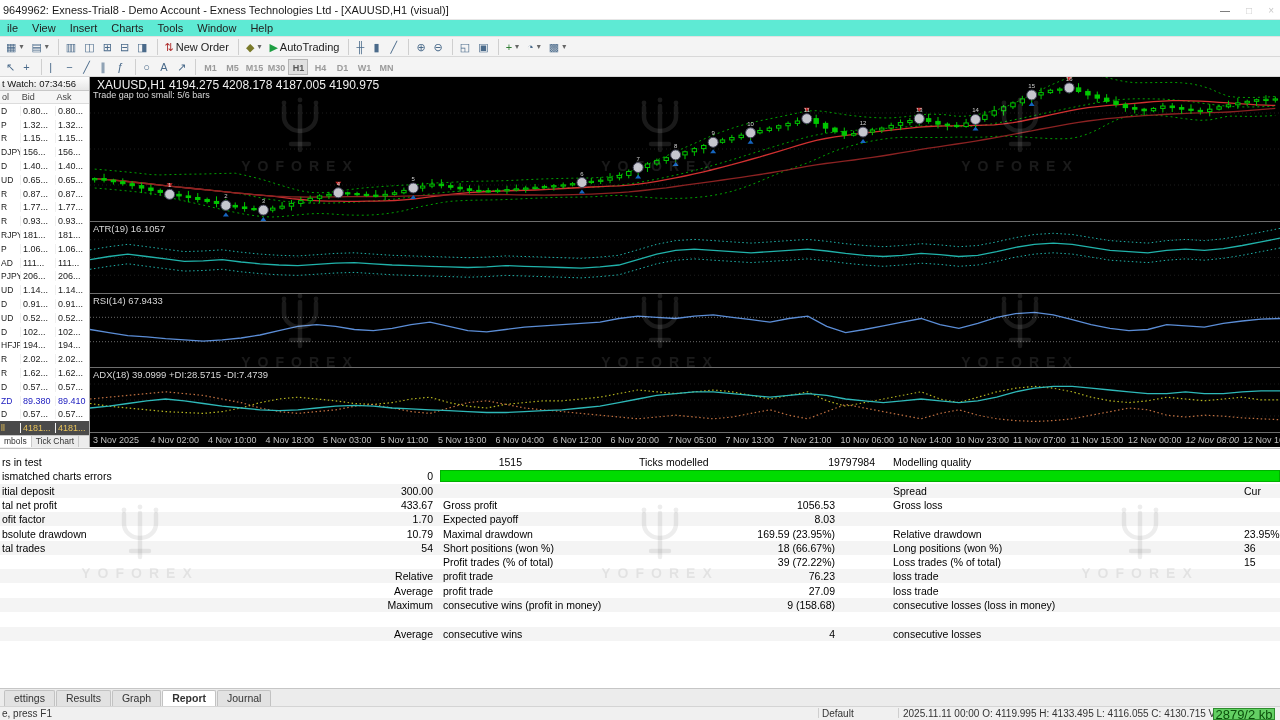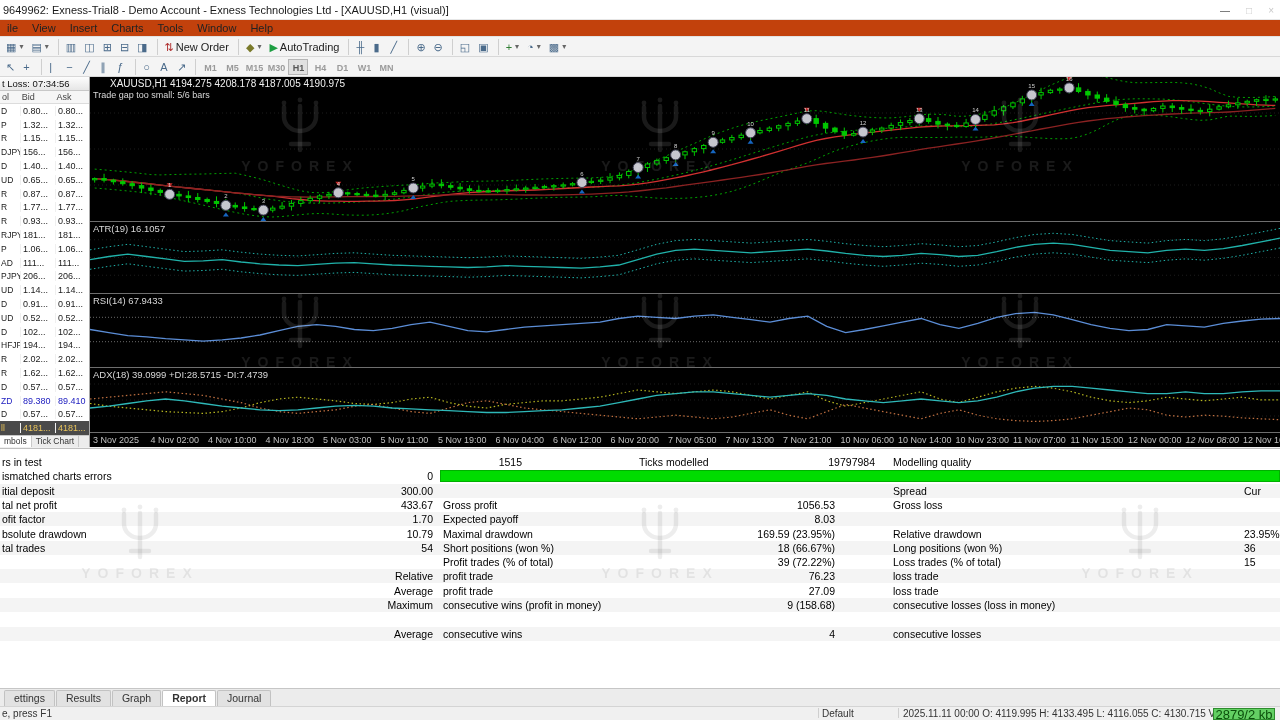--- a/index.html
+++ b/index.html
@@ -8,21 +8,21 @@
   #app{position:absolute;inset:0;background:#f0f0f0}
 
   
   #titlebar{position:absolute;left:0;top:0;width:1280px;height:20px;background:#ffffff;display:flex;align-items:center;padding-left:3px;border-bottom:1px solid #e6e6e6}
   #title-text{font-size:11px;color:#1a1a1a;white-space:nowrap}
   .win-btns{position:absolute;right:6px;top:0;height:20px;display:flex;gap:16px;align-items:center;color:#555;font-size:10px}
   .win-btn{cursor:default}
   .win-btn.faint{color:#c8c8c8}
 
   
-  #menubar{position:absolute;left:0;top:20px;width:1280px;height:17px;background:#c2410c;display:flex;font-size:11px;color:#222;border-bottom:1px solid #e2e2e2}
+  #menubar{position:absolute;left:0;top:20px;width:1280px;height:17px;background:#5eead4;display:flex;font-size:11px;color:#222;border-bottom:1px solid #e2e2e2}
   .menu-item{padding:0 7px;height:17px;line-height:17px}
 
   
   .toolbar{position:absolute;left:0;width:1280px;height:20px;background:#f4f4f4;display:flex;align-items:center;border-bottom:1px solid #d8d8d8;padding-left:2px}
   #toolbar1{top:37px}
   #toolbar2{top:57px}
   .tb-btn{height:18px;min-width:17px;display:flex;align-items:center;gap:2px;padding:0 3px;font-size:11px;color:#333;border:1px solid transparent;border-radius:2px}
   .tb-glyph{font-size:11px;line-height:18px;color:#4a6a8a}
   .tb-label{font-size:11px;color:#222}
   .tb-dd{font-size:8px;color:#666;margin-left:1px}
@@ -48,21 +48,21 @@
   #chart{position:absolute;left:90px;top:77px;width:1190px;height:370px;background:#000;overflow:hidden}
   .pane{position:absolute;left:0;width:1190px}
   .pane svg{position:absolute;left:0;top:0}
   #pane-main{top:0;height:144px}
   #pane-atr{top:145px;height:71px}
   #pane-rsi{top:217px;height:73px}
   #pane-adx{top:291px;height:64px}
   .divider{position:absolute;left:0;width:1190px;height:1px;background:#6e6e6e;z-index:4}
   #div1{top:144px}#div2{top:216px}#div3{top:290px}#div4{top:355px}
   .pane-label{position:absolute;left:3px;top:1px;color:#d8d8d8;font-size:9.5px;z-index:7;white-space:nowrap}
-  #main-info{position:absolute;left:20px;top:1px;color:#f0f0f0;font-size:10px;z-index:7;white-space:nowrap}
+  #main-info{position:absolute;left:7px;top:1px;color:#f0f0f0;font-size:12px;z-index:7;white-space:nowrap}
   #main-note{position:absolute;left:3px;top:13px;color:#d8d8d8;font-size:9px;z-index:7;white-space:nowrap}
   #timeaxis{position:absolute;left:0;top:356px;width:1190px;height:14px;z-index:5}
   .ta-label{position:absolute;top:2px;color:#c0c0c0;font-size:9px;white-space:nowrap}
 
   
   .wm{position:absolute;width:150px;text-align:center;pointer-events:none;z-index:6}
   .wm.on-dark{color:rgba(255,255,255,0.10)}
   .wm.on-light{color:rgba(0,0,0,0.07);z-index:3}
   .wm-text{font-size:14px;font-weight:bold;letter-spacing:7px;margin-top:3px;white-space:nowrap}
   .wm-logo{display:block;margin:0 auto}
@@ -236,21 +236,21 @@
       <span class="tf-btn">M15</span>
       <span class="tf-btn">M30</span>
       <span class="tf-btn active">H1</span>
       <span class="tf-btn">H4</span>
       <span class="tf-btn">D1</span>
       <span class="tf-btn">W1</span>
       <span class="tf-btn">MN</span>
     </div>
 
   <div id="marketwatch">
-    <div class="mw-header">t Loss: 07:34:56</div>
+    <div class="mw-header">t Watch: 07:34:56</div>
     <div class="mw-cols">
         <span style="width: 20px; padding-left: 2px; overflow: hidden;">ol</span>
         <span style="width: 35px; padding-left: 2px; overflow: hidden;">Bid</span>
         <span style="width: 35px; padding-left: 2px; overflow: hidden;">Ask</span>
       </div>
     <div class="mw-rows">
         <div class="mw-row">
           <span class="mw-sym">D</span>
           <span class="mw-bid">0.80...</span>
           <span class="mw-ask">0.80...</span>

